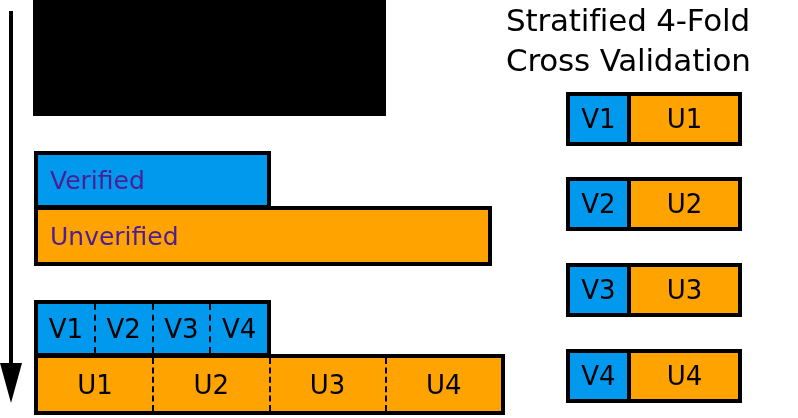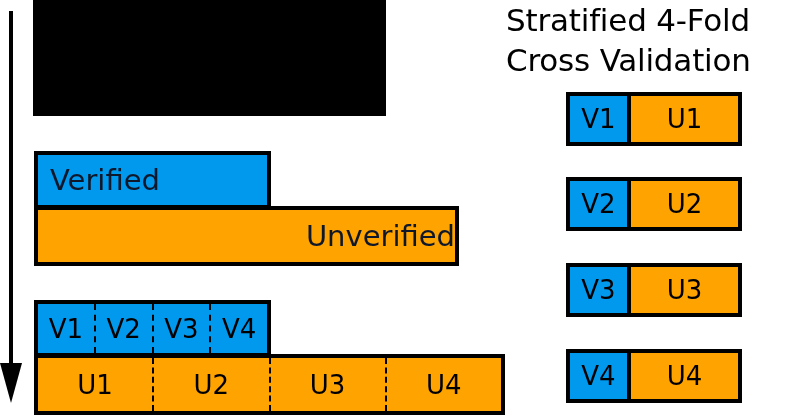--- a/index.html
+++ b/index.html
@@ -51,30 +51,30 @@
     position: absolute;
     box-sizing: border-box;
     border: 4px solid #000000;
     display: flex;
     align-items: center;
   }
   .box-blue  { background: #0099ee; }
   .box-orange{ background: #ffa300; }
 
   .box-label {
-    color: #0f172a;
-    font-size: 29px;
+    color: #4c1d95;
+    font-size: 25px;
     line-height: 1;
     white-space: nowrap;
   }
   .label-left   { padding-left: 12px; }
 
   
   #verified-box   { left: 34px; top: 151px; width: 237px; height: 58px; }
-  #unverified-box { left: 34px; top: 206px; width: 425px; height: 60px; justify-content: flex-end; }
+  #unverified-box { left: 34px; top: 206px; width: 458px; height: 60px; }
 
   
   #v-split-row {
     position: absolute;
     left: 34px; top: 300px; width: 237px; height: 57px;
     box-sizing: border-box;
     border: 4px solid #000000;
     background: #0099ee;
     display: flex;
   }

